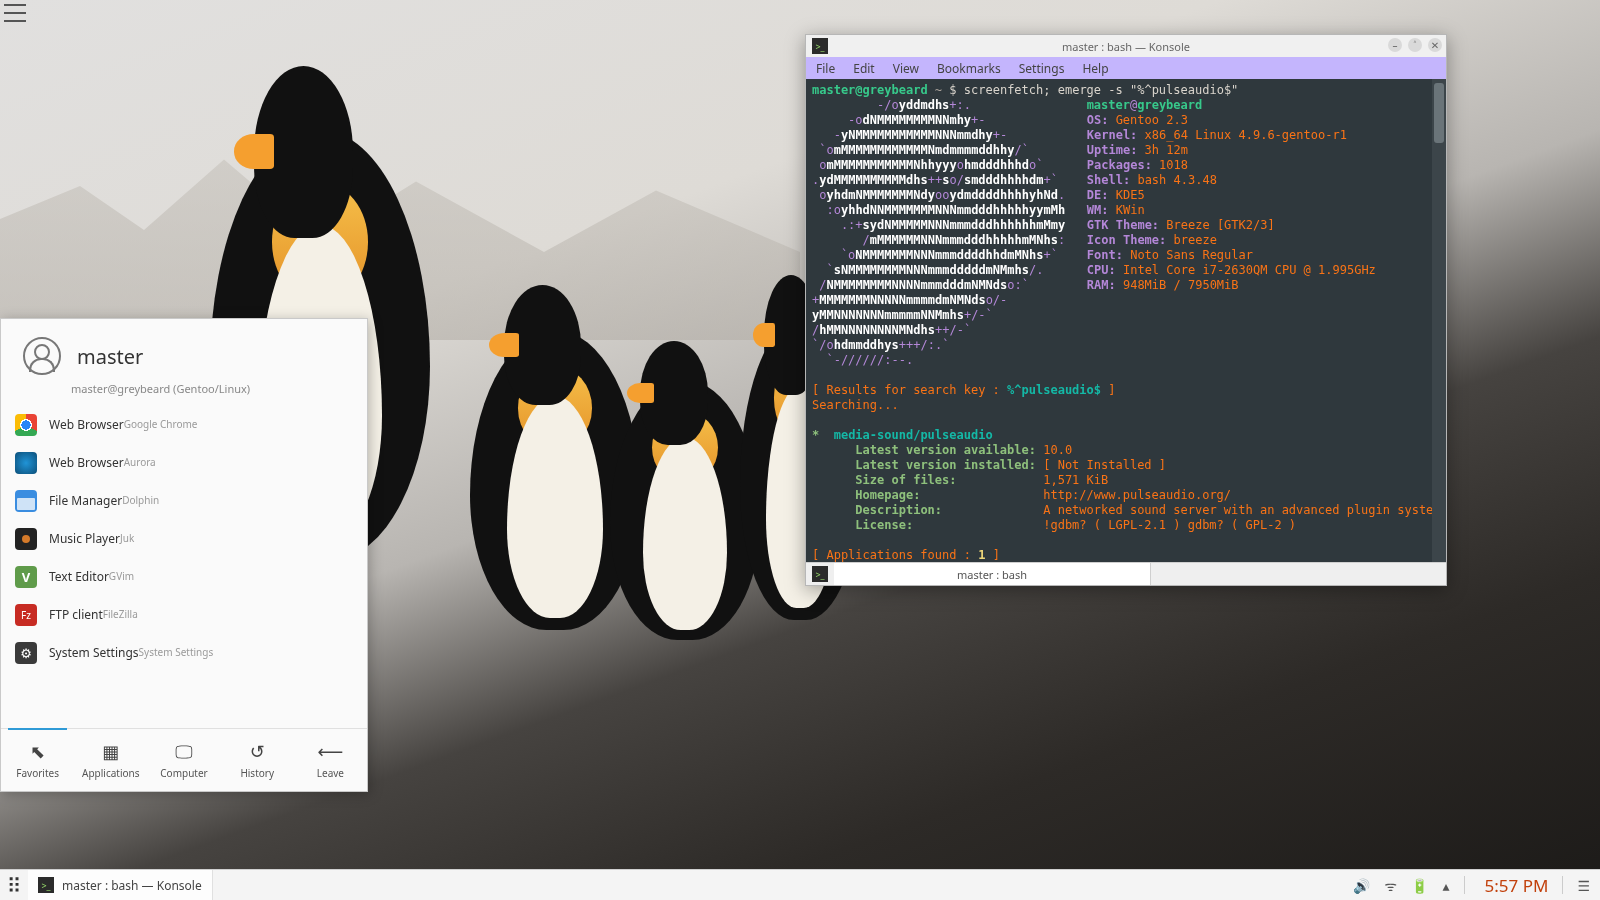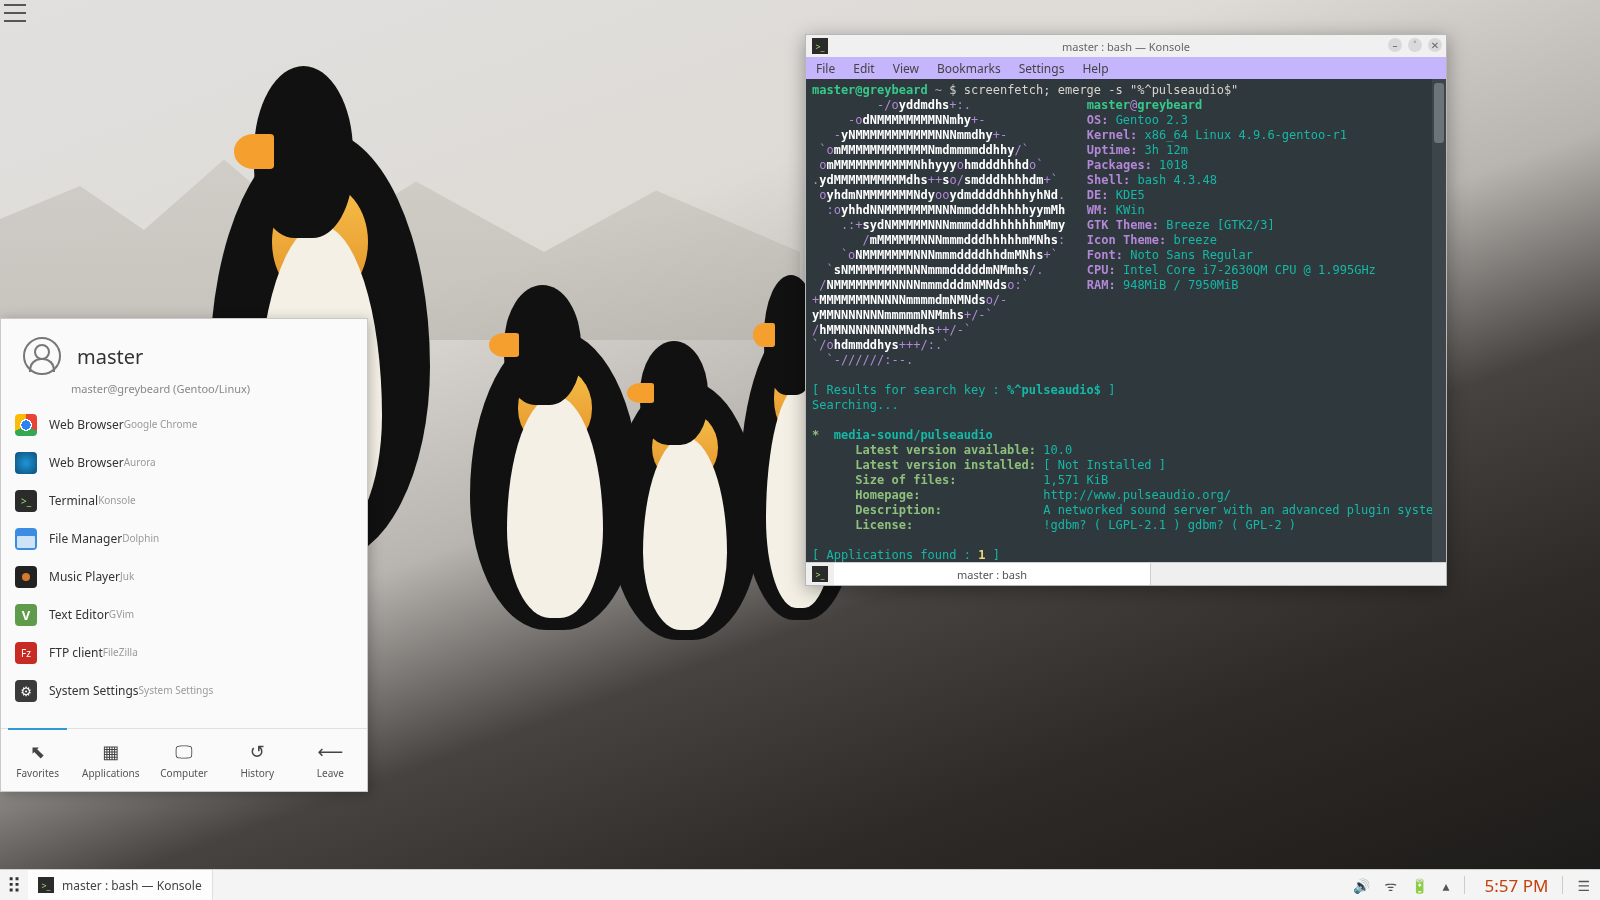--- a/index.html
+++ b/index.html
@@ -62,21 +62,21 @@
 #k-scroll .thumb{position:absolute;left:2px;right:2px;top:4px;height:60px;background:#6a7479;border-radius:3px}
 .c-user{color:#37c98b;font-weight:bold}
 .c-at{color:#37c98b;font-weight:bold}
 .c-host{color:#37c98b;font-weight:bold}
 .c-tilde{color:#a9a19a}
 .c-dollar{color:#d9d4cc}
 .c-cmd{color:#d9d4cc}
 .c-art-p{color:#b487d8}
 .c-art-w{color:#ffffff;font-weight:bold}
 .c-key{color:#b487d8;font-weight:bold}
-.c-val{color:#14b8a6}
+.c-val{color:#f97316}
 .c-green{color:#8ec07c;font-weight:bold}
 .c-y{color:#14b8a6;font-weight:bold}
 .c-num{color:#efd77a;font-weight:bold}
 #k-tabbar{height:22px;background:#efefef;border-top:1px solid #cfcfcf;display:flex;align-items:center;font-size:11px;color:#555}
 #k-tabbar .tab-ic{width:16px;height:16px;background:#2b2b2b;margin:0 6px;display:flex;align-items:center;justify-content:center;color:#9adf6d;font-size:9px}
 #k-tabbar .tab{flex:none;width:316px;height:100%;display:flex;align-items:center;justify-content:center;border-right:1px solid #cfcfcf;background:#fff}
 
 
 #taskbar{position:absolute;left:0;right:0;bottom:0;height:30px;background:#f4f4f4;border-top:1px solid #d0d0d0;display:flex;align-items:center;font-size:12px;color:#444}
 #taskbar .kde{width:28px;height:28px;display:flex;align-items:center;justify-content:center;font-size:20px;color:#333;cursor:pointer}
@@ -146,27 +146,20 @@
         <div class="alabels">
           <span class="aname">Web Browser</span>
           <span class="asub">Google Chrome</span>
         </div>
       </div>
       <div class="app-item">
         <div class="aicon ic-aurora"></div>
         <div class="alabels">
           <span class="aname">Web Browser</span>
           <span class="asub">Aurora</span>
-        </div>
-      </div>
-      <div class="app-item">
-        <div class="aicon ic-term"></div>
-        <div class="alabels">
-          <span class="aname">Terminal</span>
-          <span class="asub">Konsole</span>
         </div>
       </div>
       <div class="app-item">
         <div class="aicon ic-files"></div>
         <div class="alabels">
           <span class="aname">File Manager</span>
           <span class="asub">Dolphin</span>
         </div>
       </div>
       <div class="app-item">

